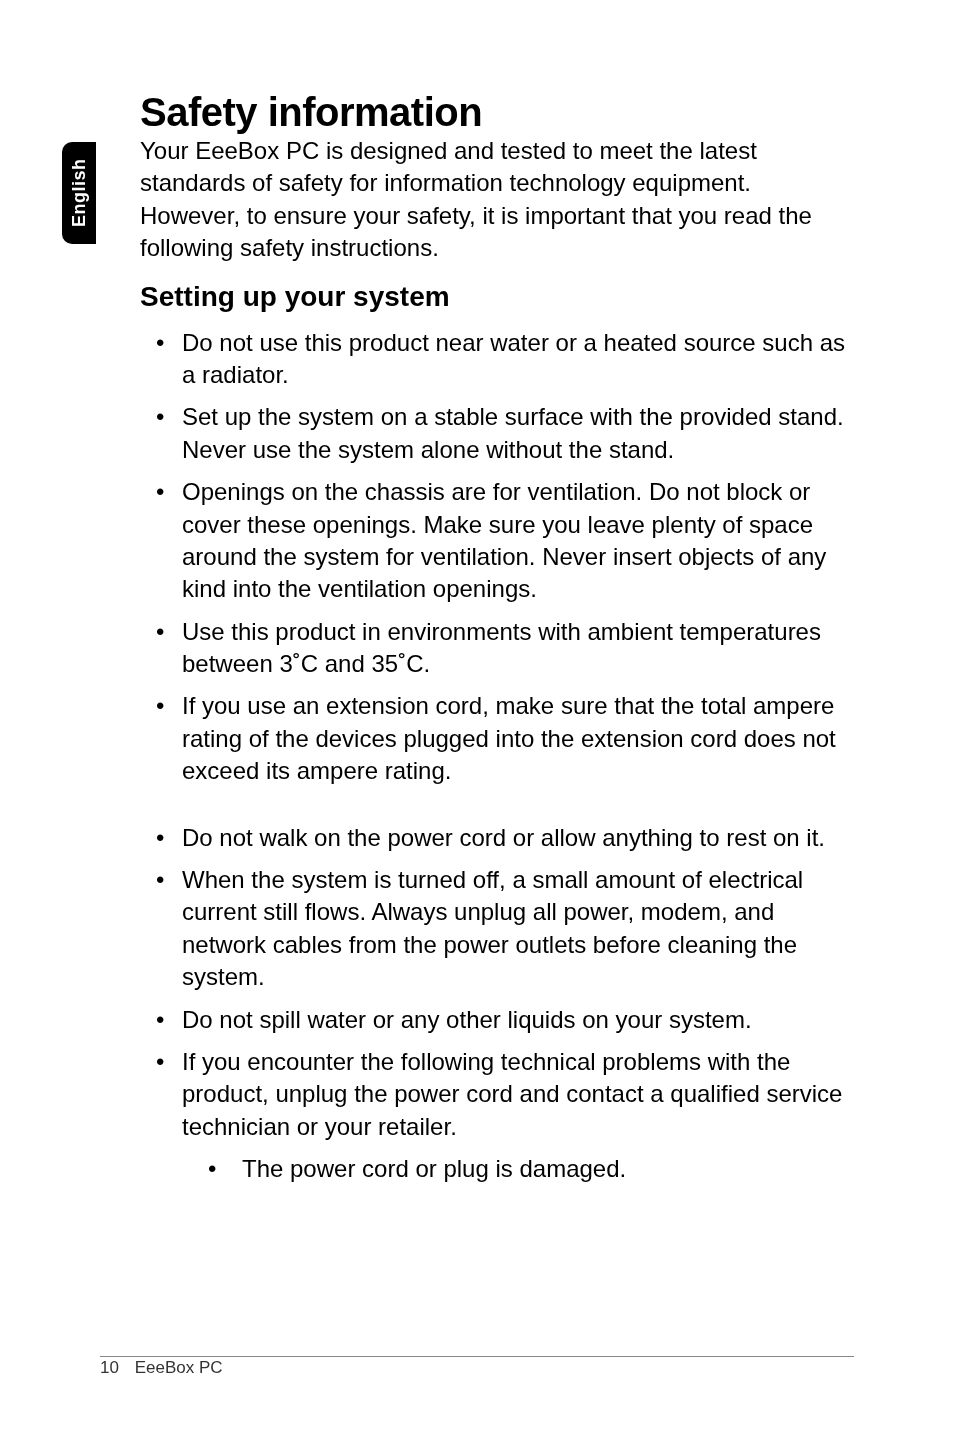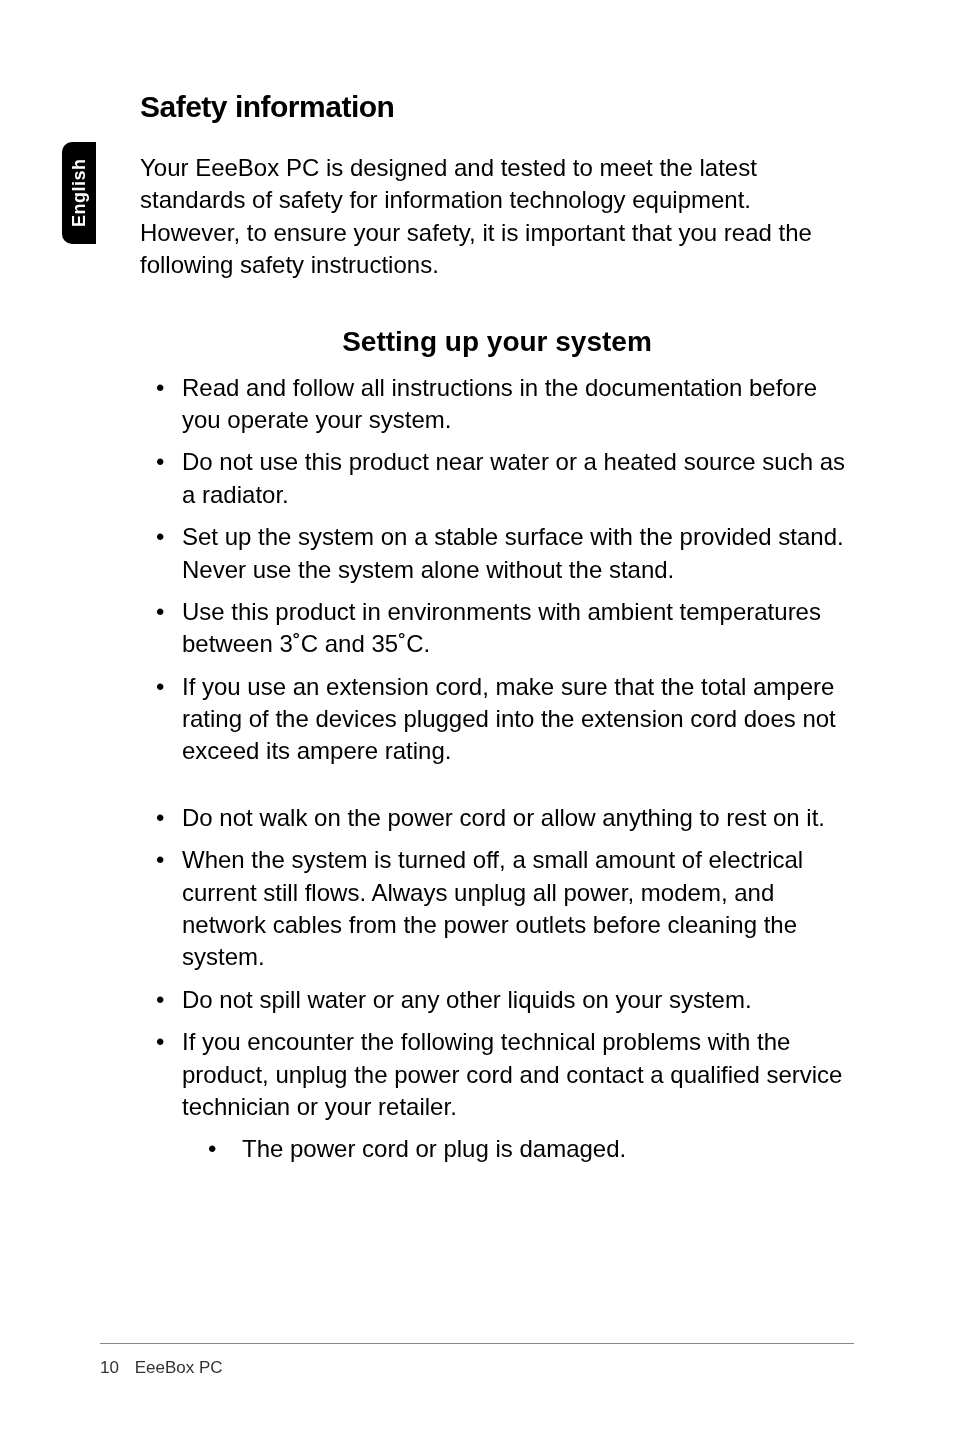--- a/index.html
+++ b/index.html
@@ -17,48 +17,48 @@
     writing-mode: vertical-rl;
     text-orientation: mixed;
     transform: rotate(180deg);
     font-weight: bold;
     font-size: 18px;
     display: flex;
     align-items: center;
     justify-content: center;
     letter-spacing: 0.5px;
   }
-  h1 { font-size: 30px; font-weight: 900; margin-bottom: 28px; letter-spacing: -0.5px; }
-  .intro { font-size: 24px; line-height: 1.35; margin-bottom: 44px; }
-  h2 { font-size: 28px; font-weight: 700; margin-bottom: 14px; text-align: center; }
+  h1 { font-size: 40px; font-weight: 900; margin-bottom: 0; letter-spacing: -0.5px; }
+  .intro { font-size: 24px; line-height: 1.35; margin-bottom: 16px; }
+  h2 { font-size: 28px; font-weight: 700; margin-bottom: 14px; }
   ul.top { list-style: none; margin-bottom: 34px; }
   ul.top > li { position: relative; padding-left: 42px; font-size: 24px; line-height: 1.35; margin-bottom: 10px; }
   ul.top > li::before { content: "•"; position: absolute; left: 16px; top: 0; font-size: 24px; }
   ul.sub { list-style: none; margin-top: 10px; }
   ul.sub > li { position: relative; padding-left: 60px; font-size: 24px; line-height: 1.35; margin-bottom: 8px; }
   ul.sub > li::before { content: "•"; position: absolute; left: 26px; top: 0; font-size: 24px; }
-  .footer { position: absolute; left: 100px; right: 100px; bottom: 60px; border-top: 1px solid #888; padding-top: 14px; font-size: 17px; color: #333; }
+  .footer { position: absolute; left: 100px; right: 100px; bottom: 60px; border-top: 1px solid #888; padding-top: 1px; font-size: 17px; color: #333; }
   .footer .pg { display: inline-block; width: 30px; }
 </style>
 </head>
 <body>
 
 <div class="page">
 
   <div class="side-tab">English</div>
 
   <h1>Safety information</h1>
 
   <p class="intro">Your EeeBox PC is designed and tested to meet the latest standards of safety for information technology equipment. However, to ensure your safety, it is important that you read the following safety instructions.</p>
 
   <h2>Setting up your system</h2>
   <ul class="top">
-    <li>Read and follow all instructions in the documentation before you operate your system.</li>
     <li>Do not use this product near water or a heated source such as a radiator.</li>
     <li>Set up the system on a stable surface with the provided stand. Never use the system alone without the stand.</li>
+    <li>Openings on the chassis are for ventilation. Do not block or cover these openings. Make sure you leave plenty of space around the system for ventilation. Never insert objects of any kind into the ventilation openings.</li>
     <li>Use this product in environments with ambient temperatures between 3˚C and 35˚C.</li>
     <li>If you use an extension cord, make sure that the total ampere rating of the devices plugged into the extension cord does not exceed its ampere rating.</li>
   </ul>
 
   <ul class="top">
     <li>Do not walk on the power cord or allow anything to rest on it.</li>
     <li>When the system is turned off, a small amount of electrical current still flows. Always unplug all power, modem, and network cables from the power outlets before cleaning the system.</li>
     <li>Do not spill water or any other liquids on your system.</li>
     <li>
       <span>If you encounter the following technical problems with the product, unplug the power cord and contact a qualified service technician or your retailer.</span>

